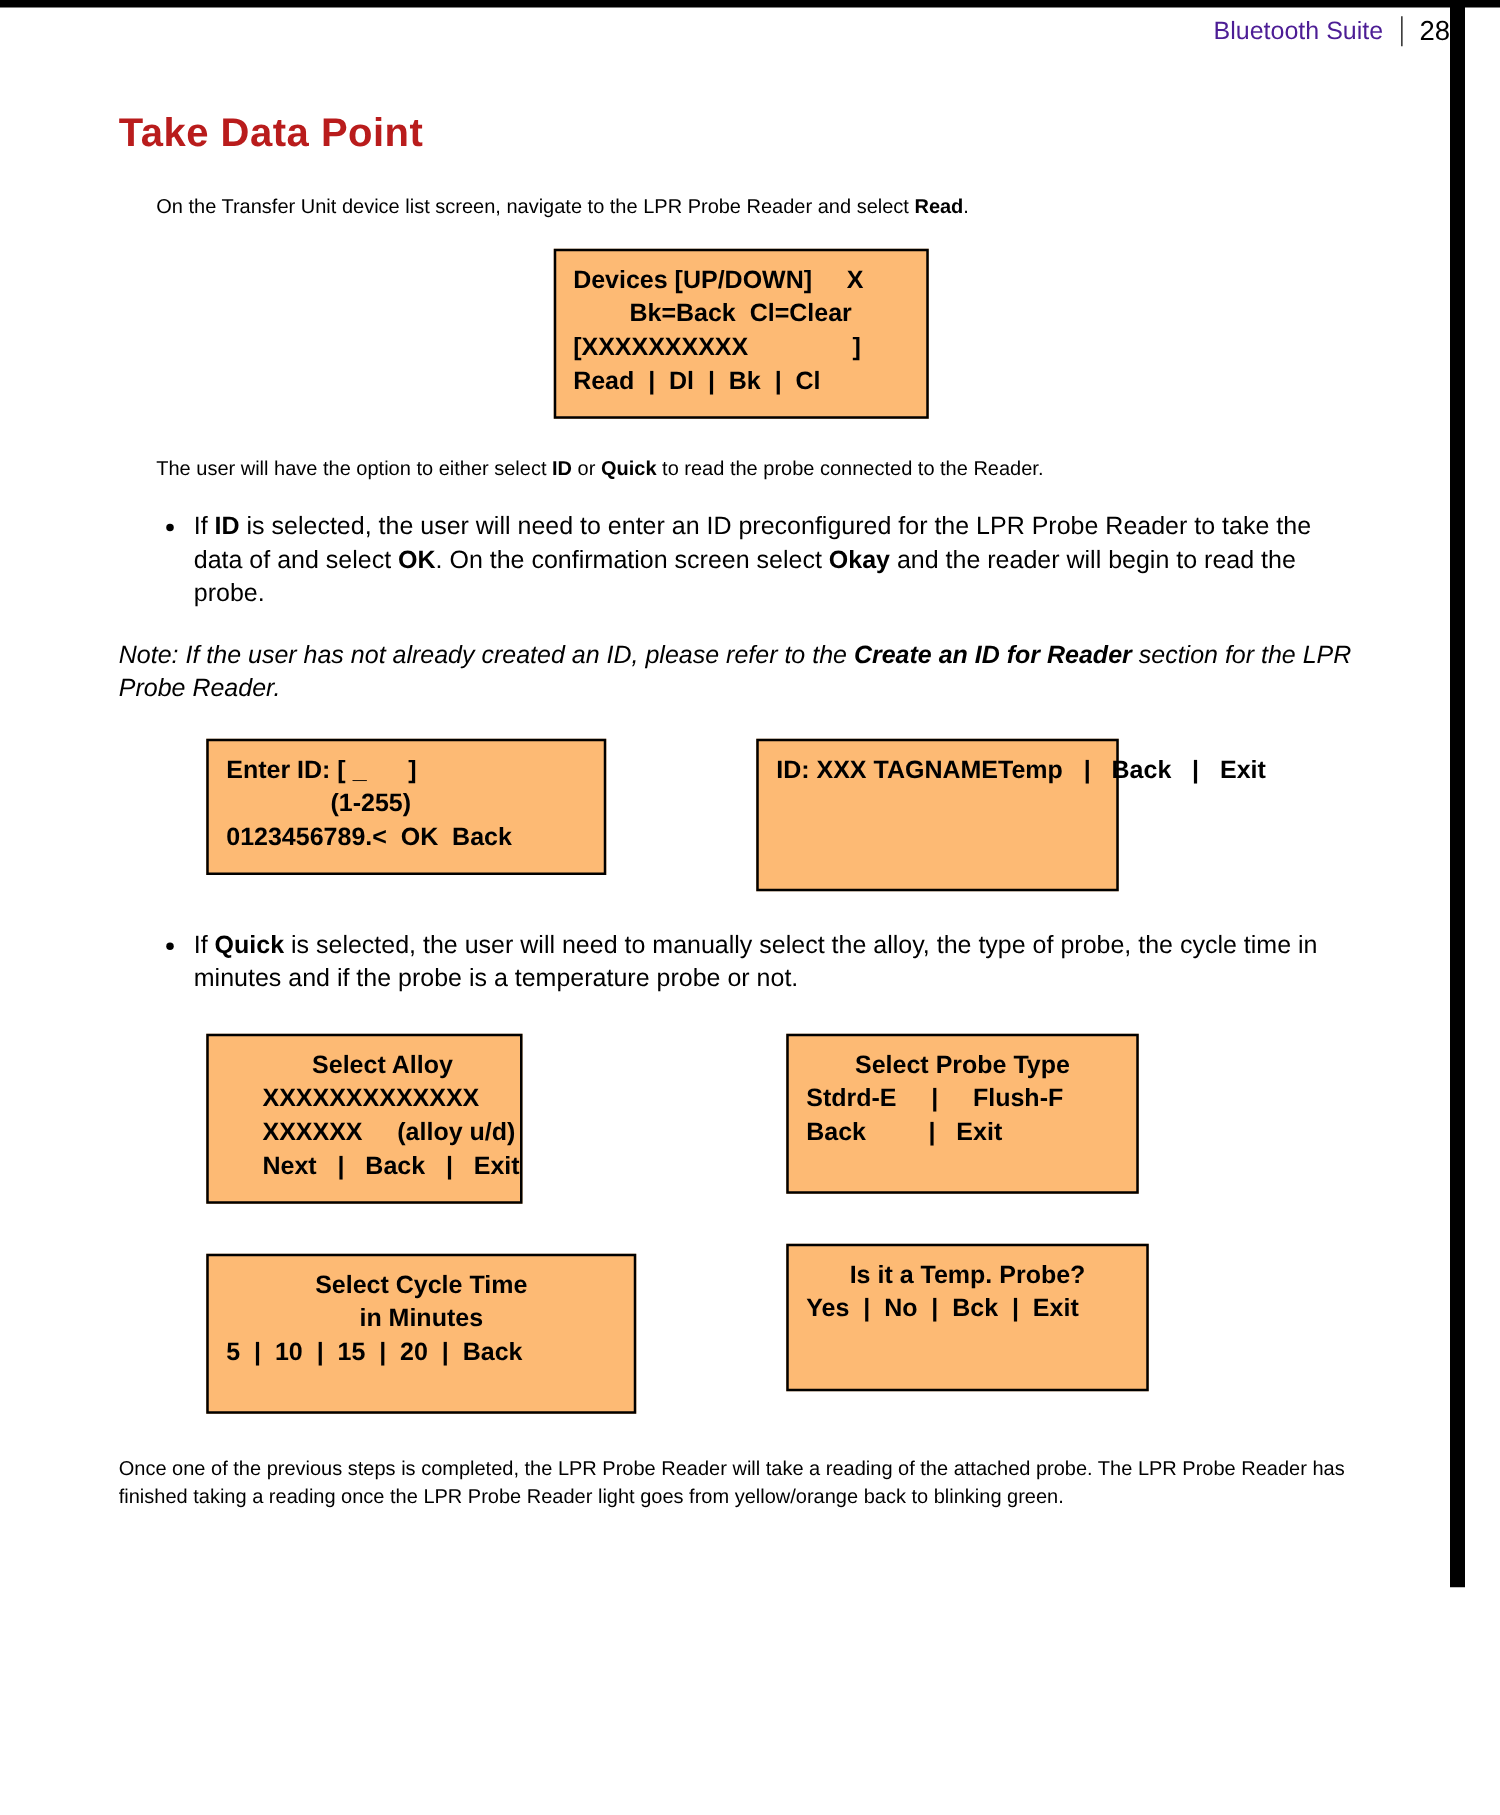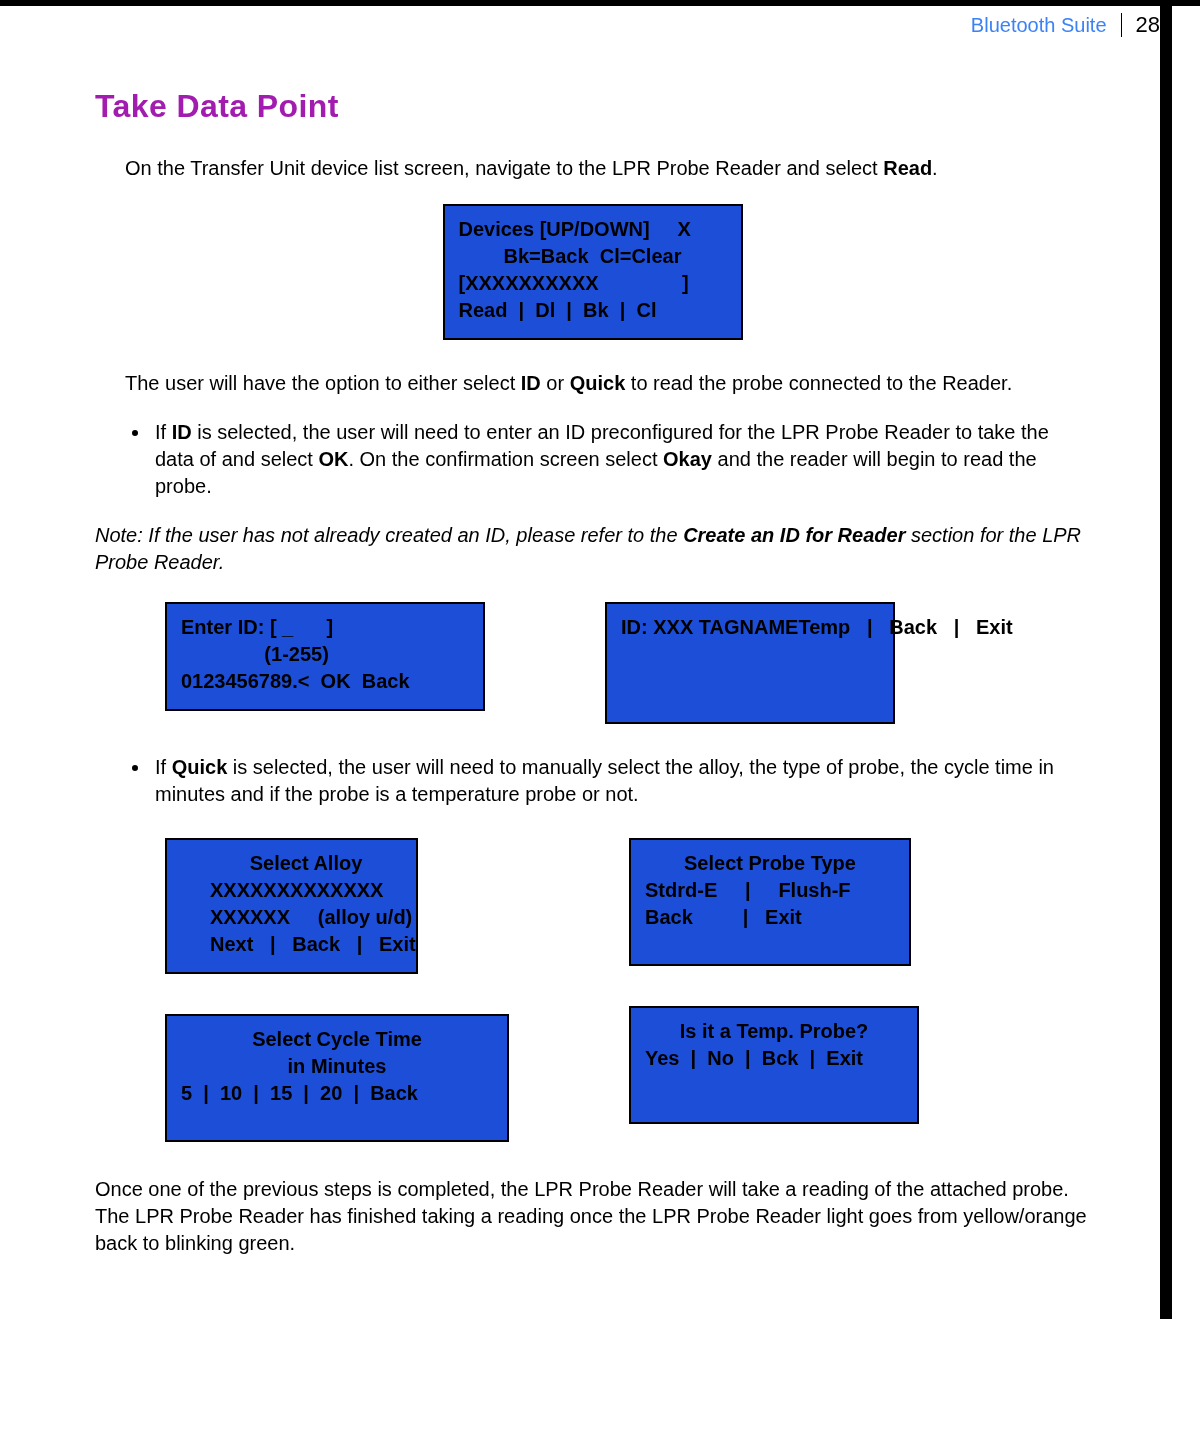--- a/index.html
+++ b/index.html
@@ -1,33 +1,33 @@
 <!DOCTYPE html>
 <html><head>
 <meta charset="utf-8">
 <style>
   * { box-sizing: border-box; margin: 0; padding: 0; }
   html, body { width: 1200px; background: #fff; font-family: Arial, Helvetica, sans-serif; color: #000; }
   .page { width: 1200px; position: relative; padding: 0 0 40px 0; }
   .topbar { height: 6px; background: #000; width: 100%; }
   .header { display: flex; justify-content: flex-end; align-items: center; padding: 6px 40px 10px 0; gap: 14px; }
-  .header .btitle { color: #3b82f6; font-size: 20px; margin-left: 48px; }
+  .header .btitle { color: #4c1d95; font-size: 20px; margin-left: 48px; }
   .header .divider-v { width: 1px; height: 24px; background: #000; }
   .header .pnum { font-size: 22px; }
   .rightedge { position: absolute; right: 28px; top: 0; width: 12px; height: 100%; background: #000; }
   .content { padding: 40px 110px 0 95px; }
-  .section-title { font-family: "Arial Narrow", Arial, sans-serif; font-stretch: condensed; color: #a21caf; font-size: 32px; font-weight: 700; margin-bottom: 30px; letter-spacing: 0.4px; }
-  .body-text { font-size: 20px; line-height: 1.35; margin: 0 0 22px 0; }
+  .section-title { font-family: "Arial Narrow", Arial, sans-serif; font-stretch: condensed; color: #b91c1c; font-size: 32px; font-weight: 700; margin-bottom: 30px; letter-spacing: 0.4px; }
+  .body-text { font-size: 16px; line-height: 1.35; margin: 0 0 22px 0; }
   .indent { margin-left: 30px; }
   .note { font-style: italic; font-size: 20px; line-height: 1.35; margin: 0 0 26px 0; }
   ul.bul { list-style: disc; margin: 0 0 22px 56px; }
   ul.bul li { font-size: 20px; line-height: 1.35; padding-left: 4px; margin-bottom: 20px; }
   ul.bul li .litext { display: inline; }
   .bold { font-weight: 700; }
-  .screenbox { border: 2px solid #000; padding: 10px 14px 14px 14px; font-weight: 700; font-size: 20px; line-height: 1.35; font-family: Arial, sans-serif; background: #1d4ed8; }
+  .screenbox { border: 2px solid #000; padding: 10px 14px 14px 14px; font-weight: 700; font-size: 20px; line-height: 1.35; font-family: Arial, sans-serif; background: #fdba74; }
   .center-row { display: flex; justify-content: center; margin: 8px 0 30px 0; }
   .two-col { display: flex; gap: 120px; margin: 8px 0 30px 70px; }
   .two-col .col { display: flex; flex-direction: column; gap: 40px; }
   .w-devices { width: 300px; }
   .w-enter { width: 320px; }
   .w-idtag { width: 290px; min-height: 122px; display:flex; justify-content:space-around; }
   .w-alloy { width: 253px; padding-left: 43px; }
   .w-probe { width: 282px; min-height: 128px; }
   .w-cycle { width: 344px; min-height: 128px; }
   .w-temp  { width: 290px; min-height: 118px; }

